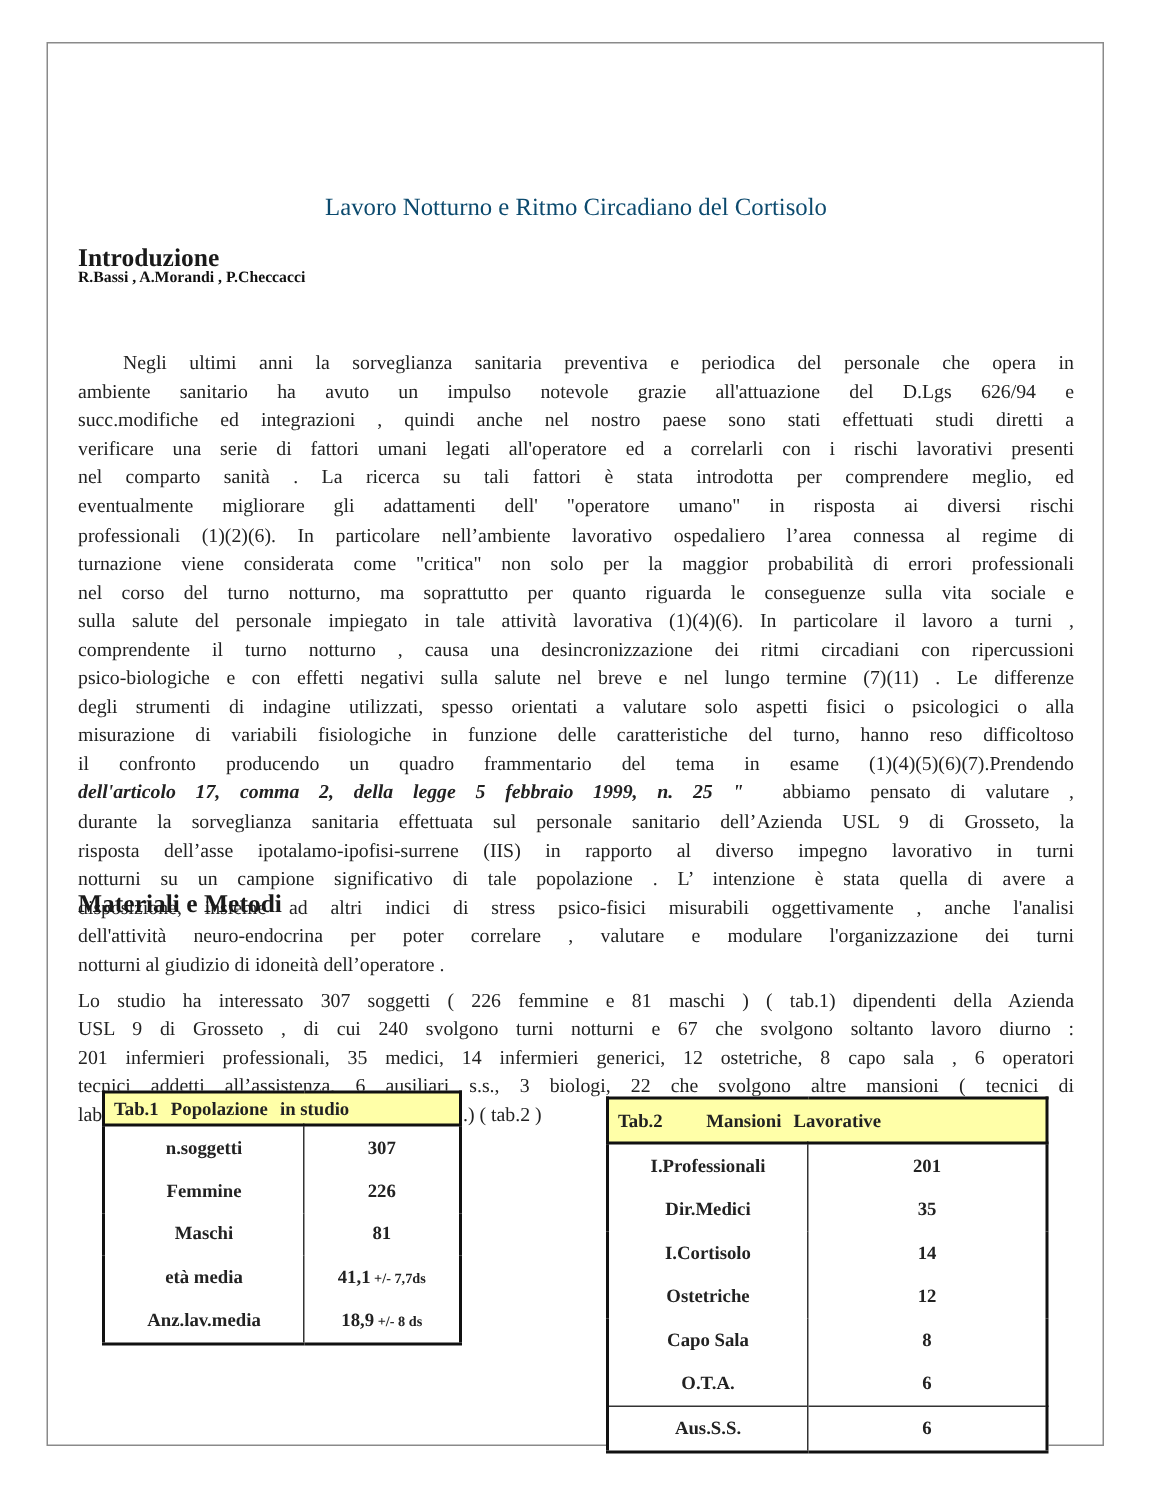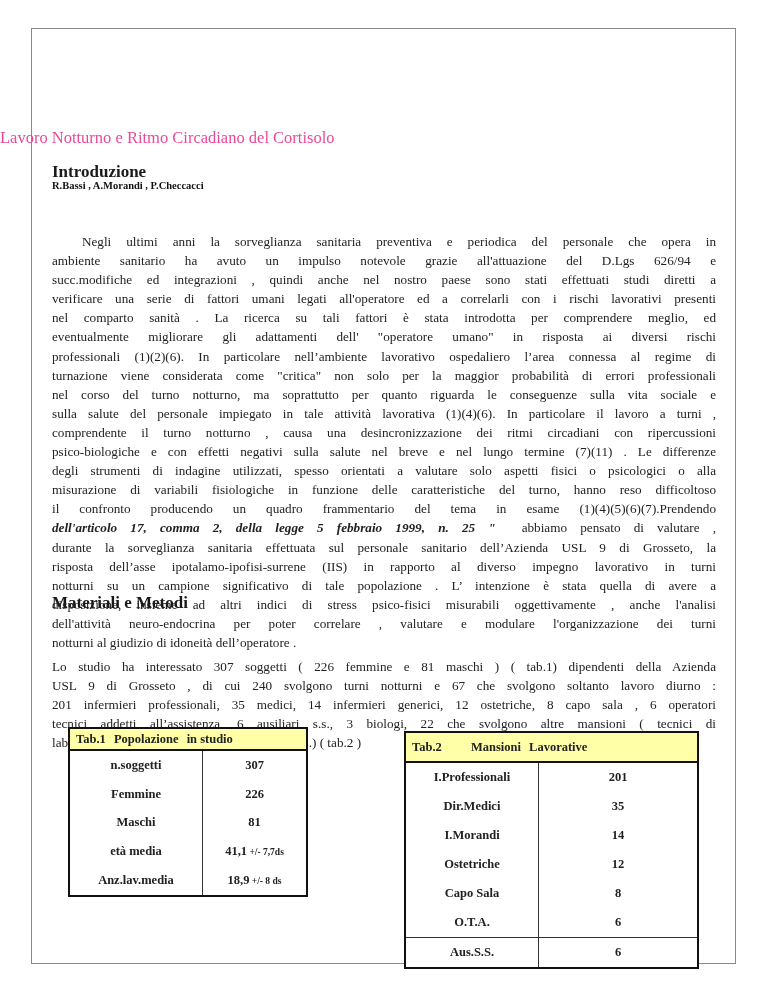--- a/index.html
+++ b/index.html
@@ -1,21 +1,21 @@
 <!DOCTYPE html>
 <html><head>
 <meta charset="utf-8">
 <style>
   html, body { margin: 0; padding: 0; background: #ffffff; }
   body { width: 768px; height: 994px; position: relative; overflow: hidden;
          font-family: "DejaVu Serif", "Liberation Serif", serif; color: #222; }
   .page-border { position: absolute; left: 31px; top: 28px; width: 705px; height: 936px;
                  border: 1px solid #8a8a8a; box-sizing: border-box; }
-  .title { position: absolute; left: 0; width: 768px; top: 128px; 
-           font-family: "Liberation Serif", serif; font-size: 16.5px; color: #ec4899; }
+  .title { position: absolute; left: 0; width: 768px; top: 128px; text-align: center;
+           font-family: "Liberation Serif", serif; font-size: 16.5px; color: #0c4a6e; }
   .authors { position: absolute; left: 52px; top: 180px; font-family: "Liberation Serif", serif;
              font-weight: bold; font-size: 10.5px; color: #111; }
   .heading { position: absolute; left: 52px; font-family: "Liberation Serif", serif;
              font-weight: bold; font-size: 17px; color: #1a1a1a; text-align: center; }
   .para { position: absolute; left: 52px; width: 664px; font-family: "Liberation Serif", serif;
           font-size: 13.2px; line-height: 19.1px; text-align: justify; color: #222; margin-top: 28px; }
   .para .line { display: block; text-align: justify; text-align-last: justify; white-space: nowrap; overflow: visible; height: 19.1px; }
   .para .line.last { text-align-last: left; }
   .bi { font-weight: bold; font-style: italic; }
 
@@ -124,21 +124,21 @@
   <tbody>
     <tr>
         <td class="lbl">I.Professionali</td>
         <td>201</td>
       </tr>
     <tr>
         <td class="lbl">Dir.Medici</td>
         <td>35</td>
       </tr>
     <tr>
-        <td class="lbl">I.Morandi</td>
+        <td class="lbl">I.Cortisolo</td>
         <td>14</td>
       </tr>
     <tr>
         <td class="lbl">Ostetriche</td>
         <td>12</td>
       </tr>
     <tr>
         <td class="lbl">Capo Sala</td>
         <td>8</td>
       </tr>

